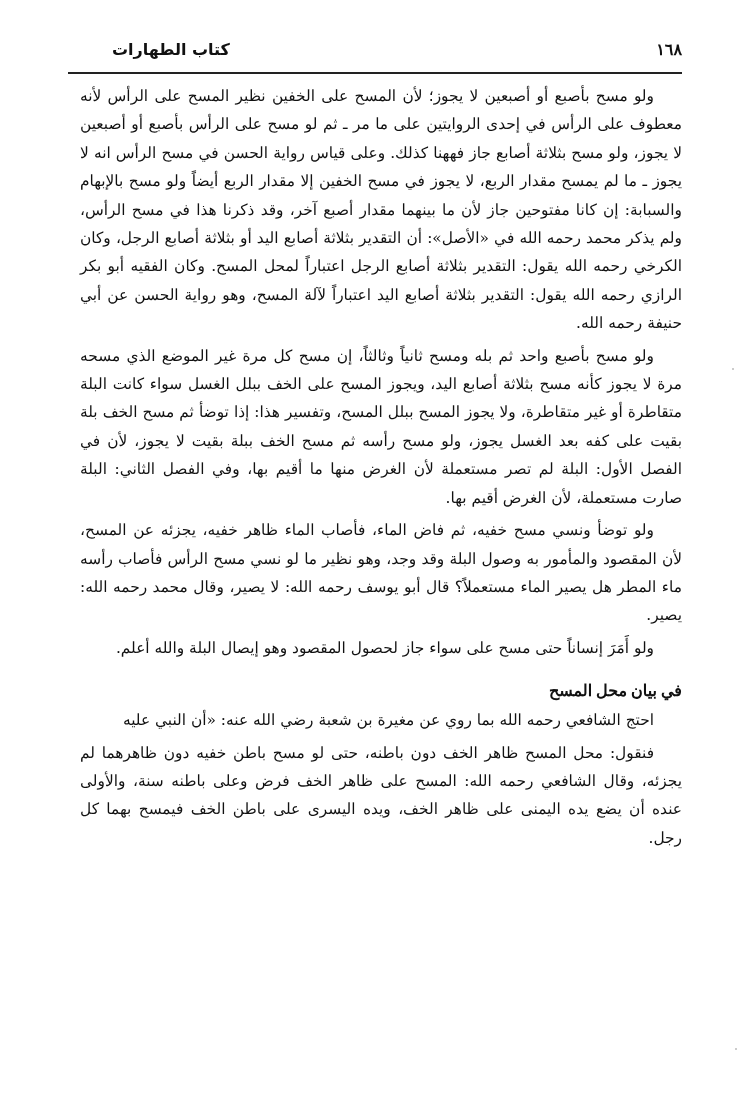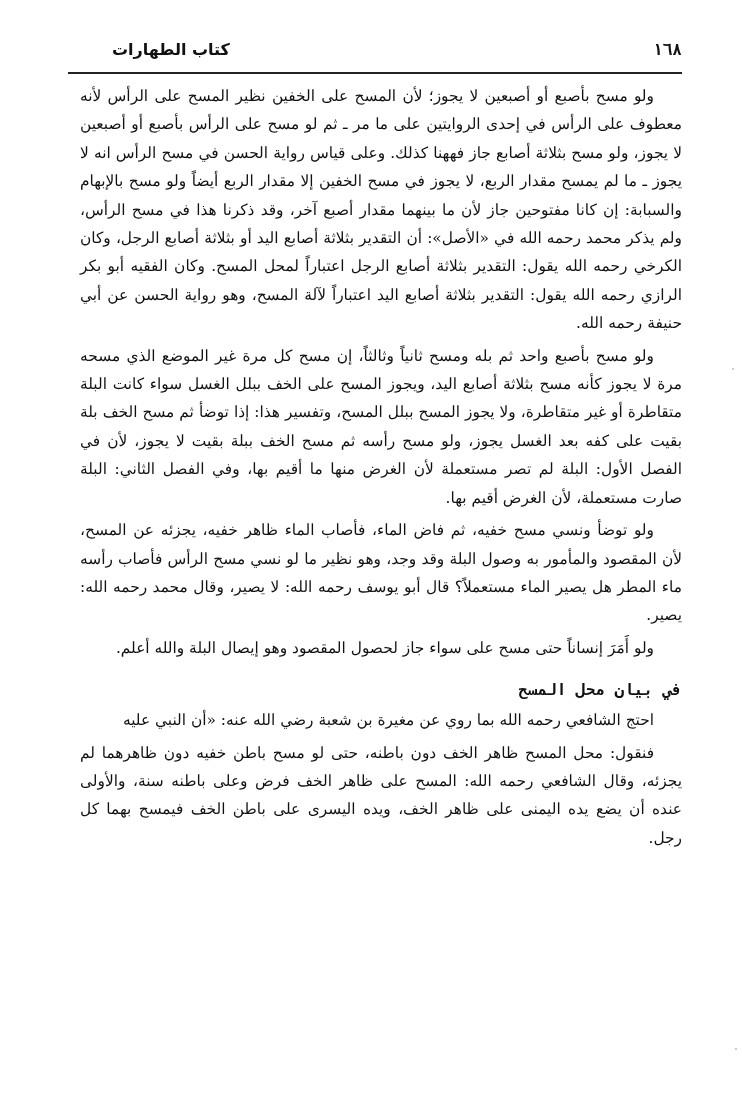--- a/index.html
+++ b/index.html
@@ -16,30 +16,30 @@
       position: relative; height: 60px;
       border-bottom: 2px solid #222;
       margin-top: 12px;
     }
     .running-title {
       position: absolute; left: 0; top: 28px;
       font-family: "DejaVu Sans", sans-serif; font-weight: bold; font-size: 16px; margin-left: 44px;
     }
     .page-number {
       position: absolute; right: 0; top: 28px;
-      font-family: Liberation Mono, monospace; font-weight: bold; font-size: 16px;
+      font-family: Liberation Sans, sans-serif; font-weight: bold; font-size: 16px;
     }
     .body-text {
       margin-top: 8px;
       font-size: 15.4px; line-height: 28.4px;
       text-align: justify; text-align-last: right;
     }
     .body-text p { margin: 0 0 4px 12px; text-indent: 28px; }
     .section-heading {
-      text-align: center; font-family: Liberation Mono, monospace;
+      text-align: center; font-family: Liberation Serif, serif;
       font-weight: bold; font-size: 16px; margin: 16px 0 2px 0; line-height: 26px;
     }
     .speck { position: absolute; width: 2px; height: 2px; background: #bbb; border-radius: 1px; }
   </style>
 </head>
 <body>
 
 <div class="page">
   <div class="running-header">
     <span class="page-number">١٦٨</span>

